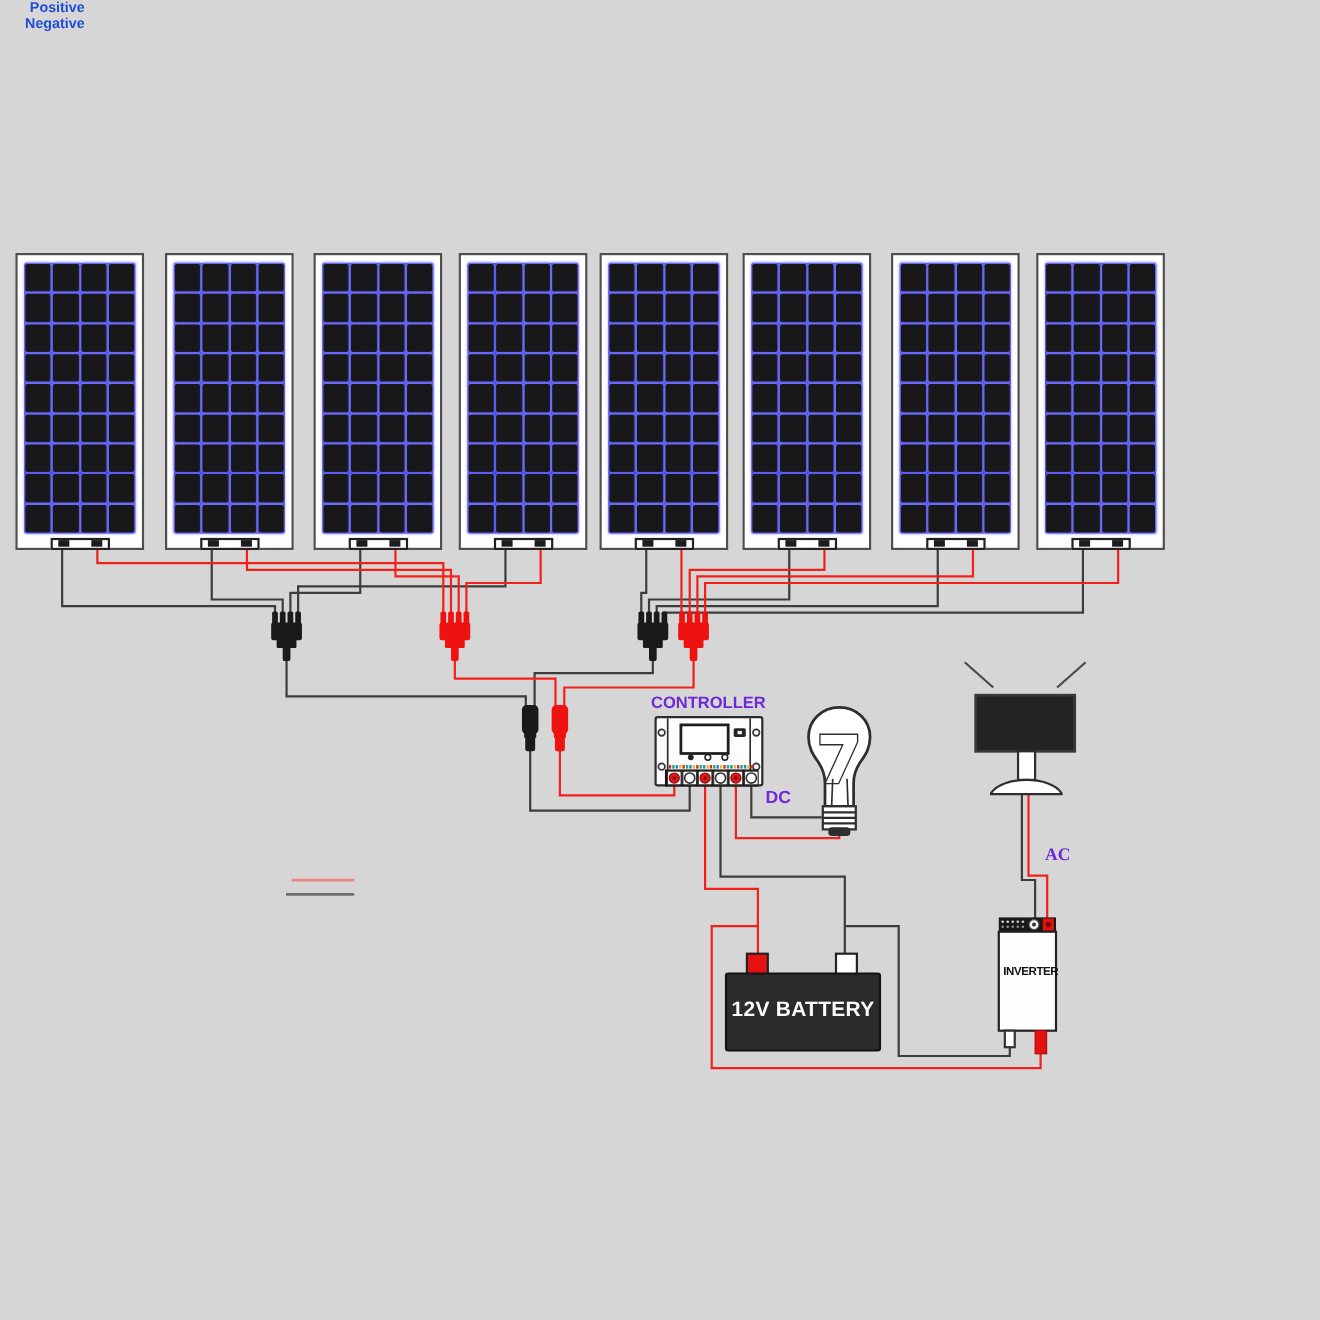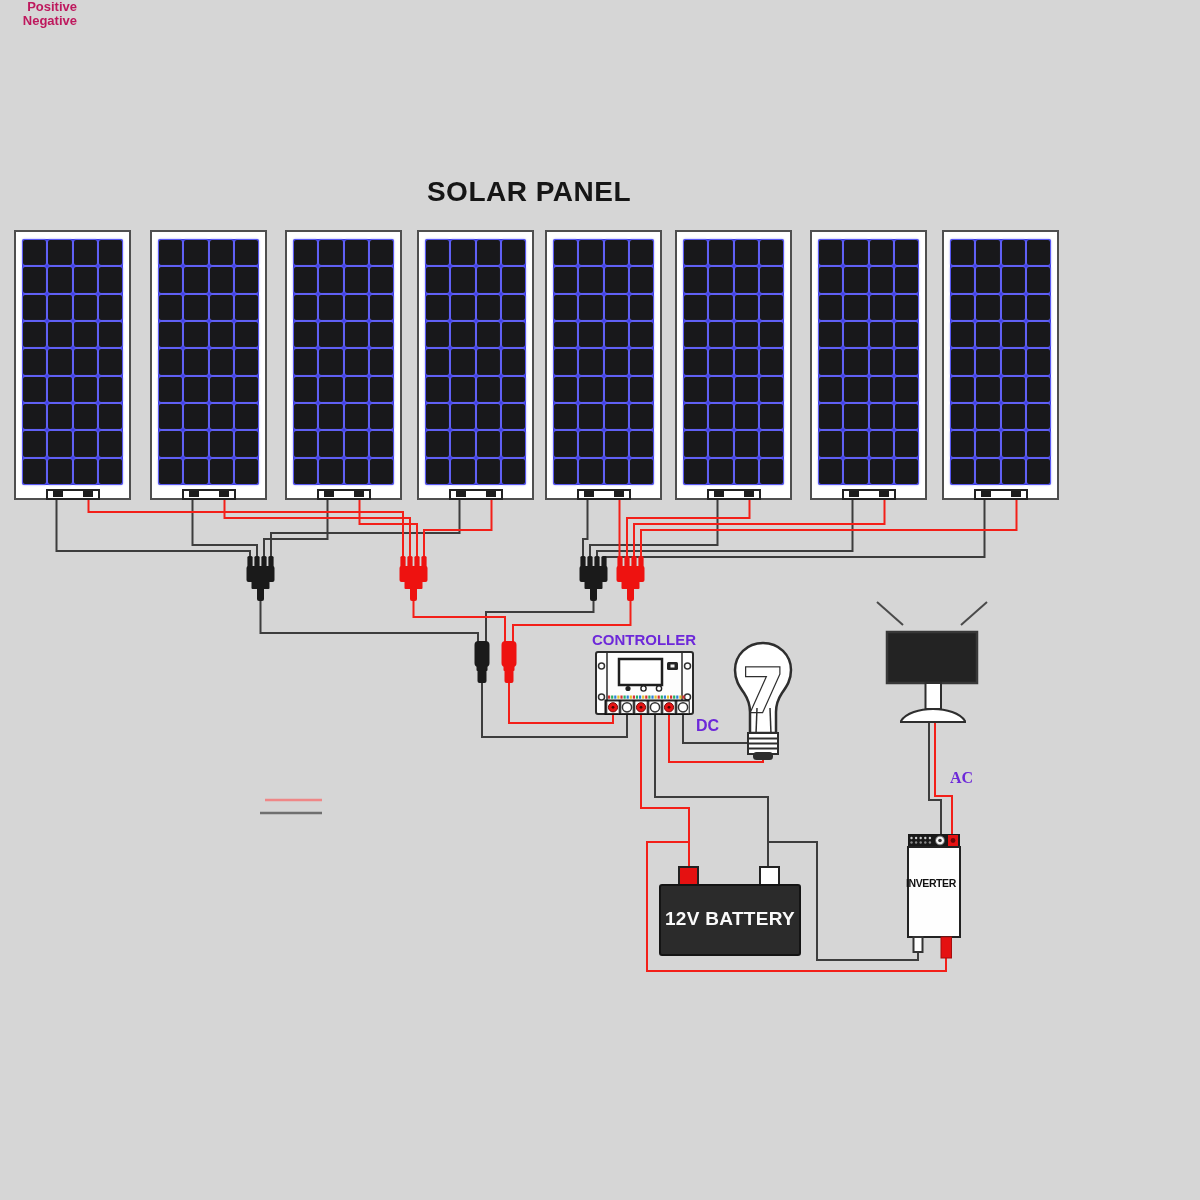--- a/index.html
+++ b/index.html
@@ -13,24 +13,24 @@
 
   .lbl{position:absolute;color:#6d28d9;font-weight:bold;white-space:nowrap;}
 
   #main-title{left:414px;top:176px;width:230px;text-align:center;
     font-size:28px;letter-spacing:.5px;color:#161616;}
   #controller-label{left:584px;top:631px;width:120px;text-align:center;font-size:15px;}
   #dc-label{left:696px;top:717px;font-size:16px;}
   #ac-label{left:950px;top:769px;font-size:16px;font-family:Liberation Serif, serif;}
   #battery-label{left:660px;top:908px;width:140px;text-align:center;
     font-size:19px;color:#fafafa;letter-spacing:.3px;}
-  #inverter-label{left:906px;top:877px;width:56px;text-align:left;
+  #inverter-label{left:906px;top:877px;width:56px;text-align:right;
     font-size:10.5px;letter-spacing:-0.4px;color:#111;}
   #legend{left:180px;top:789px;width:77px;text-align:right;line-height:14px;font-size:13px;}
-  #legend div{font-weight:bold;color:#be185d;}
+  #legend div{font-weight:bold;color:#1d4ed8;}
 
   
   .panel{position:absolute;top:230px;width:117px;height:270px;background:#ffffff;
     border:2px solid #4f4f4f;box-sizing:border-box;}
   .pgrid{position:absolute;left:6px;right:6px;top:7px;bottom:13px;
     display:grid;grid-template-columns:repeat(4,1fr);grid-template-rows:repeat(9,1fr);
     gap:2px;background:#2626dd;padding:1px;border-radius:2px;}
   .pcell{background:#18181b;border-radius:2px;box-shadow:0 0 2px 1px rgba(120,120,255,.85);}
   .jbox{position:absolute;left:50%;bottom:-2px;transform:translateX(-50%);
     width:54px;height:11px;background:#ffffff;border:2px solid #222;box-sizing:border-box;}
@@ -595,21 +595,20 @@
       <rect x="913.5" y="937" width="9" height="15" fill="#ffffff" stroke="#333" stroke-width="2"></rect>
       <rect x="941" y="937" width="10.5" height="21" fill="#e51111" stroke="#a50d0d" stroke-width="1"></rect>
     </g>
 
     <g>
       <line x1="265" y1="800" x2="322" y2="800" stroke="#ef8787" stroke-width="2.5"></line>
       <line x1="260" y1="813" x2="322" y2="813" stroke="#6f6f6f" stroke-width="2.5"></line>
     </g>
   </svg>
 
-  <div id="main-title" class="lbl">SOLAR PANEL</div>
   <div id="controller-label" class="lbl">CONTROLLER</div>
   <div id="dc-label" class="lbl">DC</div>
   <div id="ac-label" class="lbl">AC</div>
   <div id="battery-label" class="lbl">12V BATTERY</div>
   <div id="inverter-label" class="lbl">INVERTER</div>
   <div id="legend">
     <div>Positive</div>
     <div>Negative</div>
   </div>
 </div>

